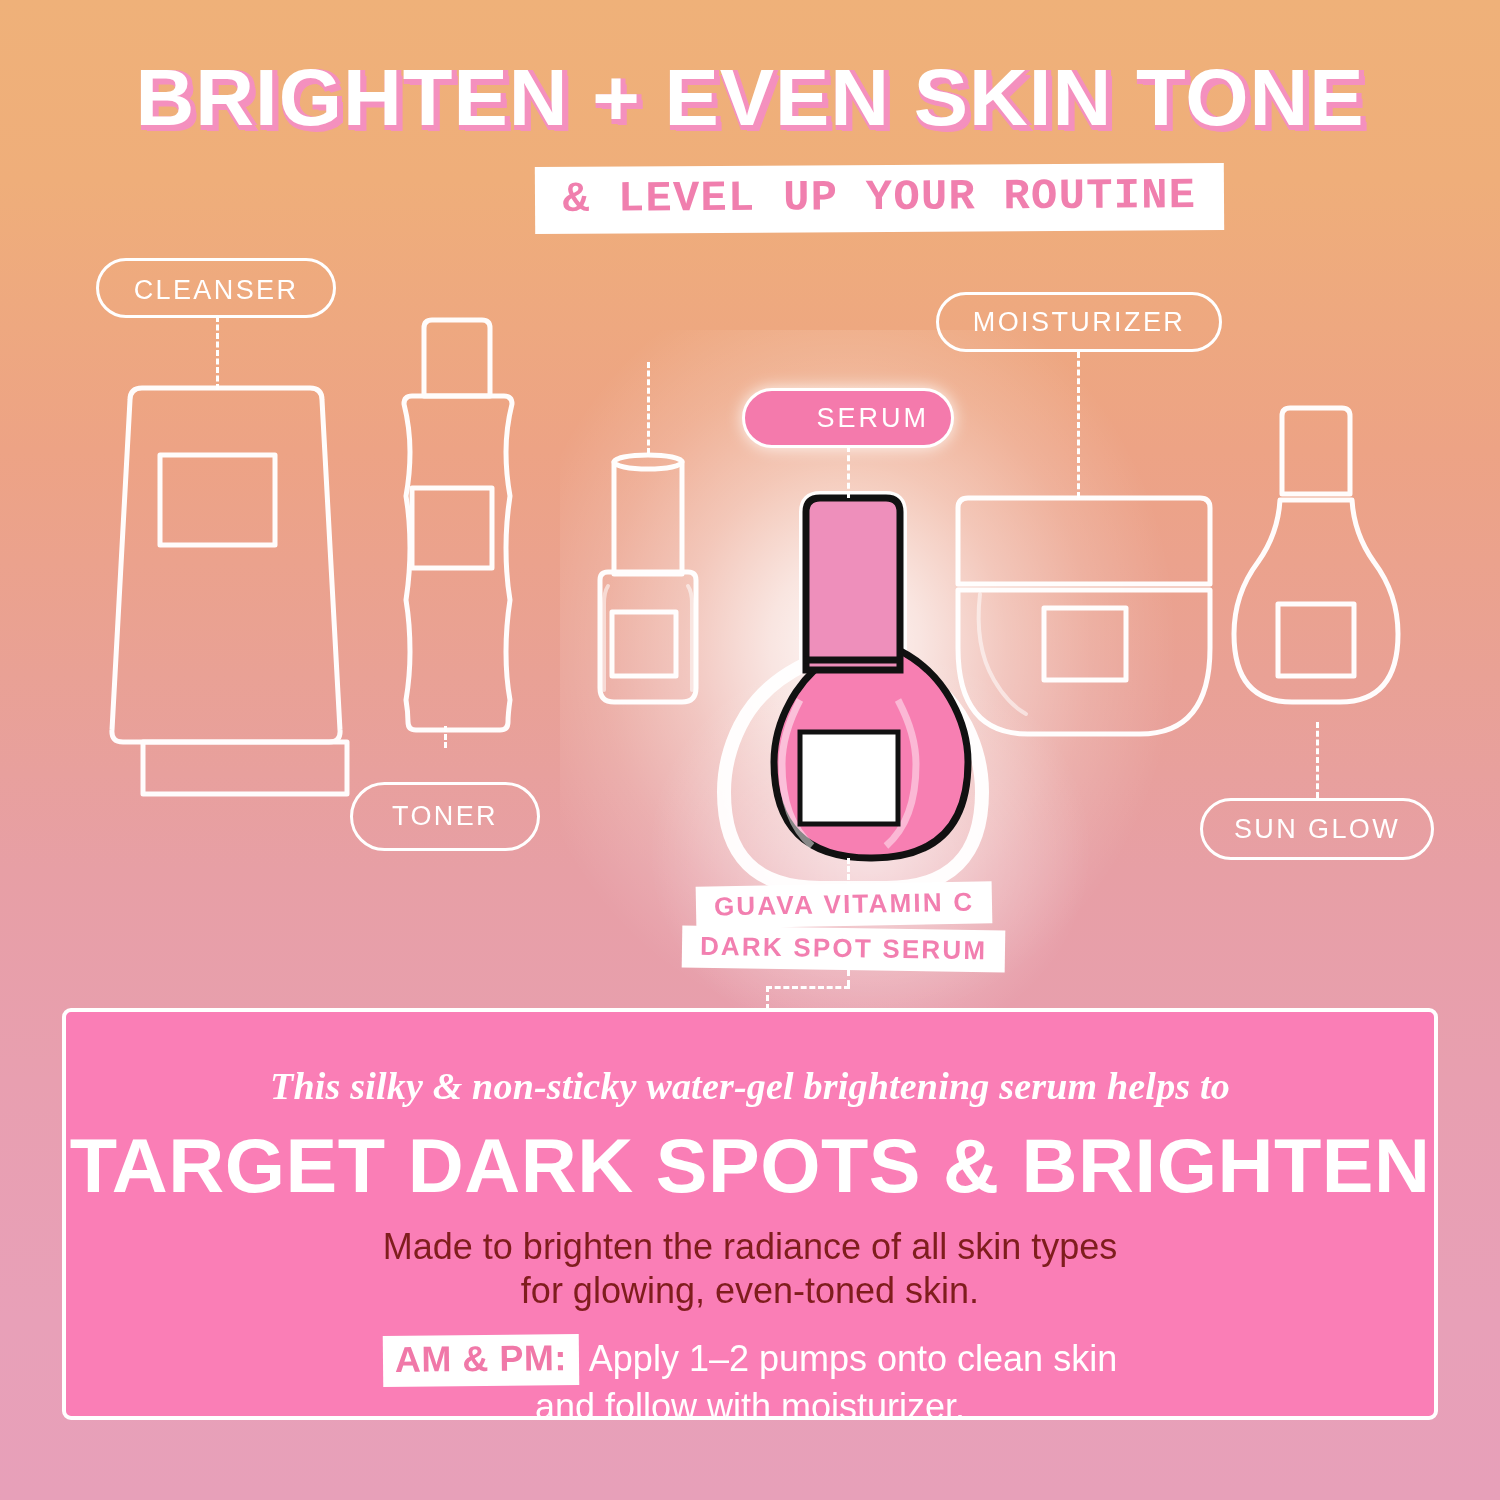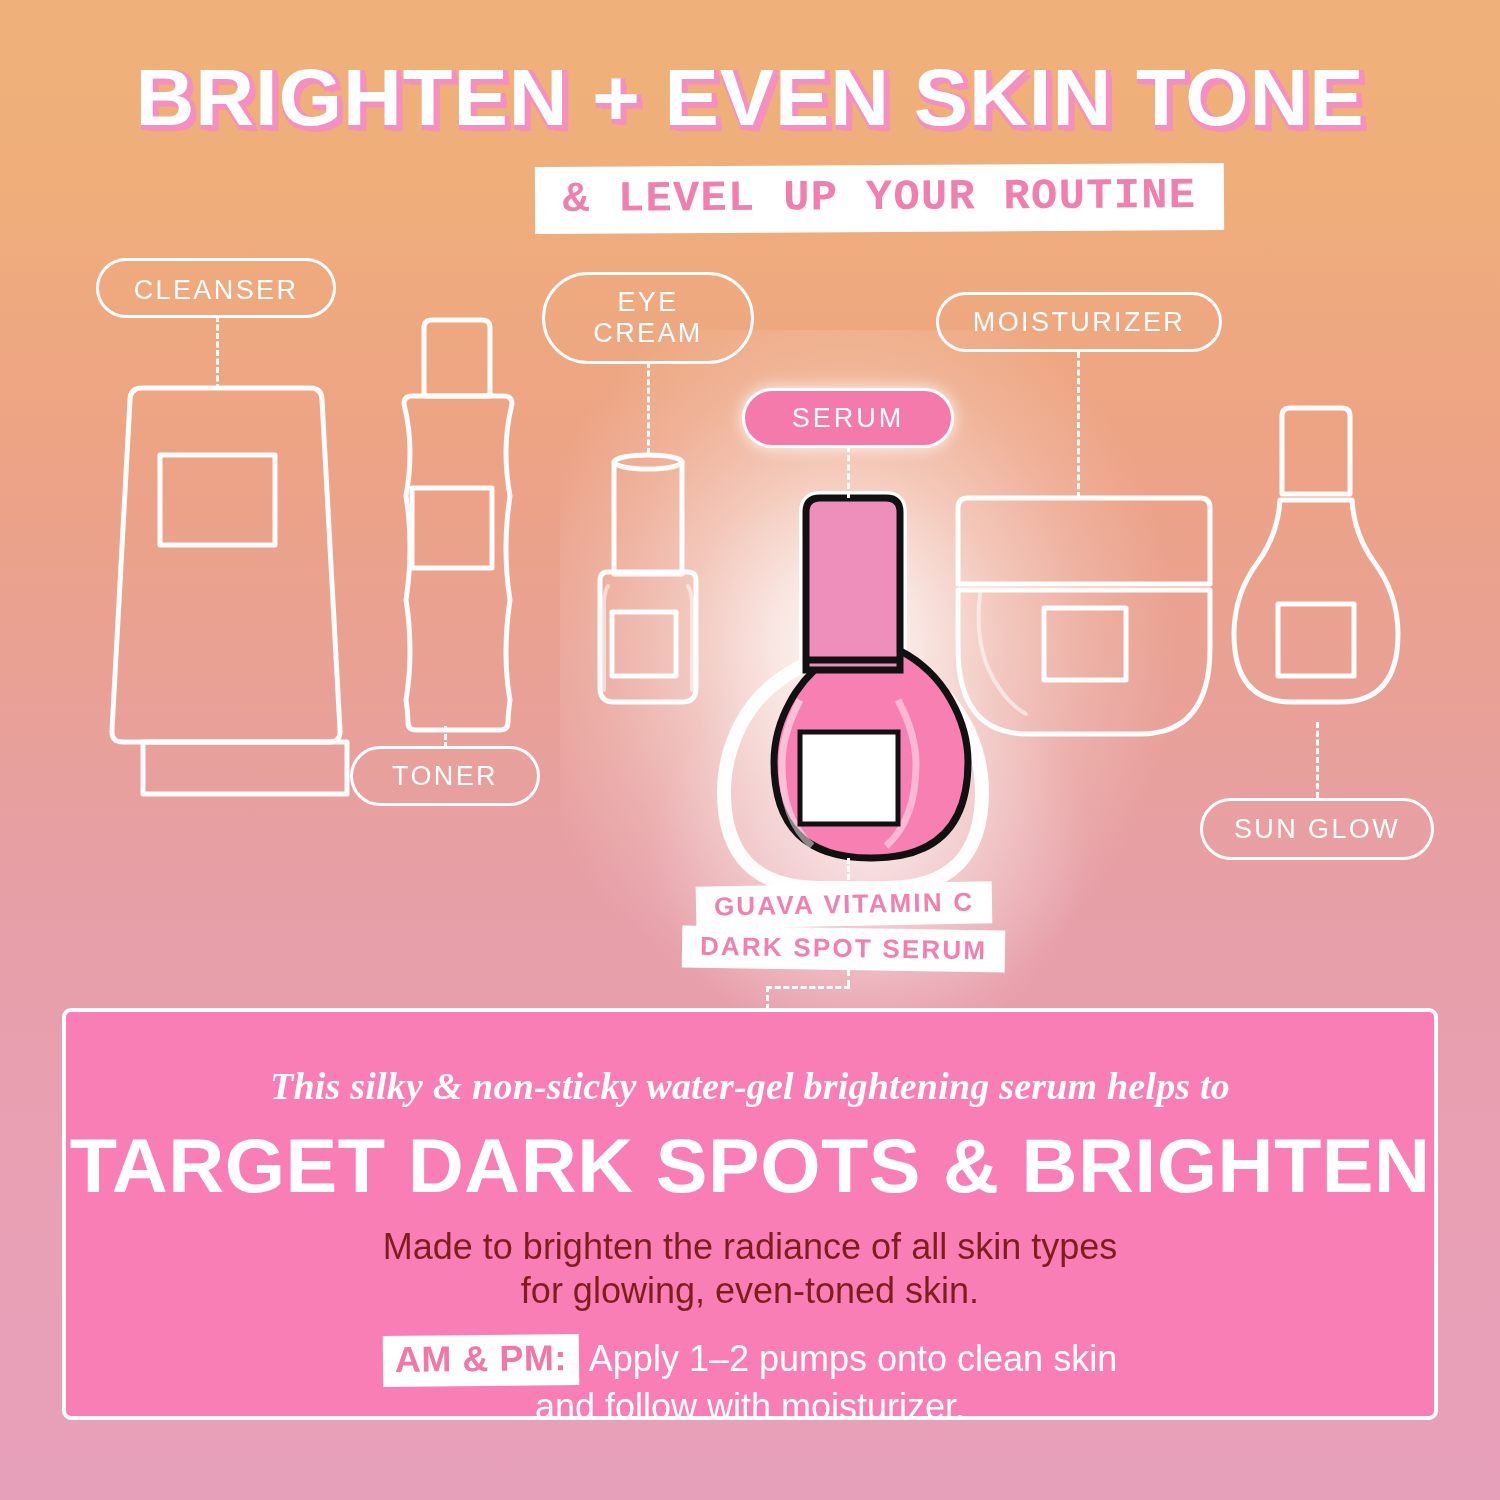--- a/index.html
+++ b/index.html
@@ -284,30 +284,26 @@
 
   <div class="dash-v" style="left:847px; top:858px;  height:30px;"></div>
   <div class="dash-v" style="left:847px; top:960px;  height:26px;"></div>
   <div class="dash-h" style="left:766px; top:986px;  width:84px;"></div>
   <div class="dash-v" style="left:766px; top:986px;  height:24px;"></div>
 
   <div class="pill" style="left:96px; top:258px; width:240px; height:60px;align-items:flex-end;">
     <span>CLEANSER</span>
   </div>
 
-  <div class="pill" style="left:350px; top:746px; width:190px; height:60px;">
+  <div class="pill" style="left:350px; top:782px; width:190px; height:69px;">
     <span>TONER</span>
   </div>
 
-  <div class="pill" style="left:542px; top:272px; width:212px; height:92px;">
-    <span>EYE
-CREAM</span>
-  </div>
-
-  <div class="pill filled" style="left:742px; top:388px; width:212px; height:60px;">
+
+  <div class="pill filled" style="left:742px; top:388px; width:212px; height:60px;justify-content:flex-end;">
     <span>SERUM</span>
   </div>
 
   <div class="pill" style="left:936px; top:292px; width:286px; height:60px;">
     <span>MOISTURIZER</span>
   </div>
 
   <div class="pill" style="left:1200px; top:798px; width:234px; height:62px;">
     <span>SUN GLOW</span>
   </div>

